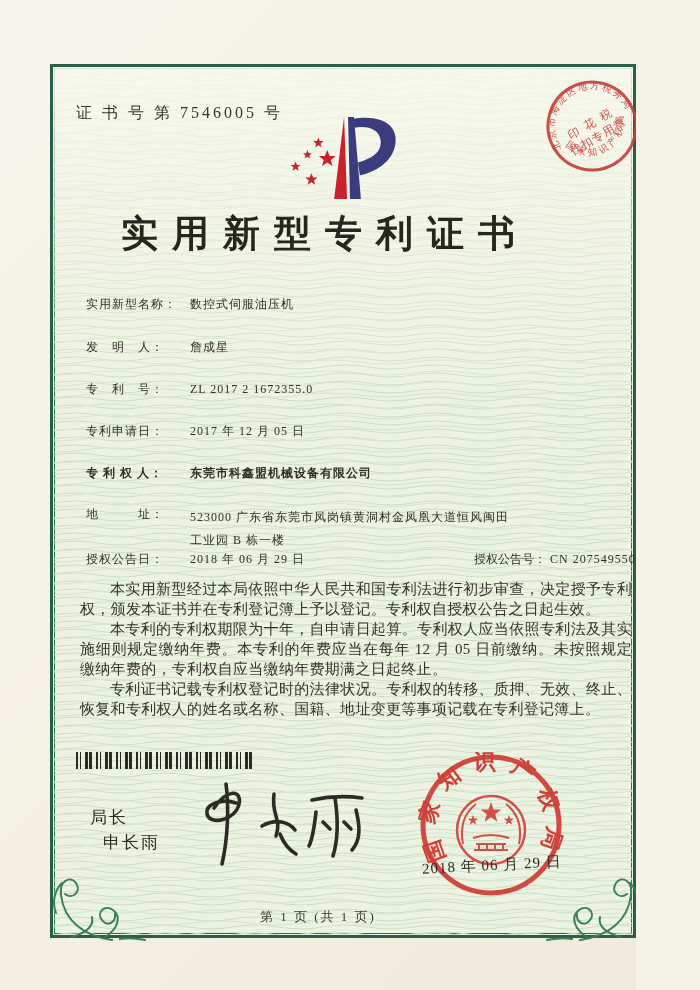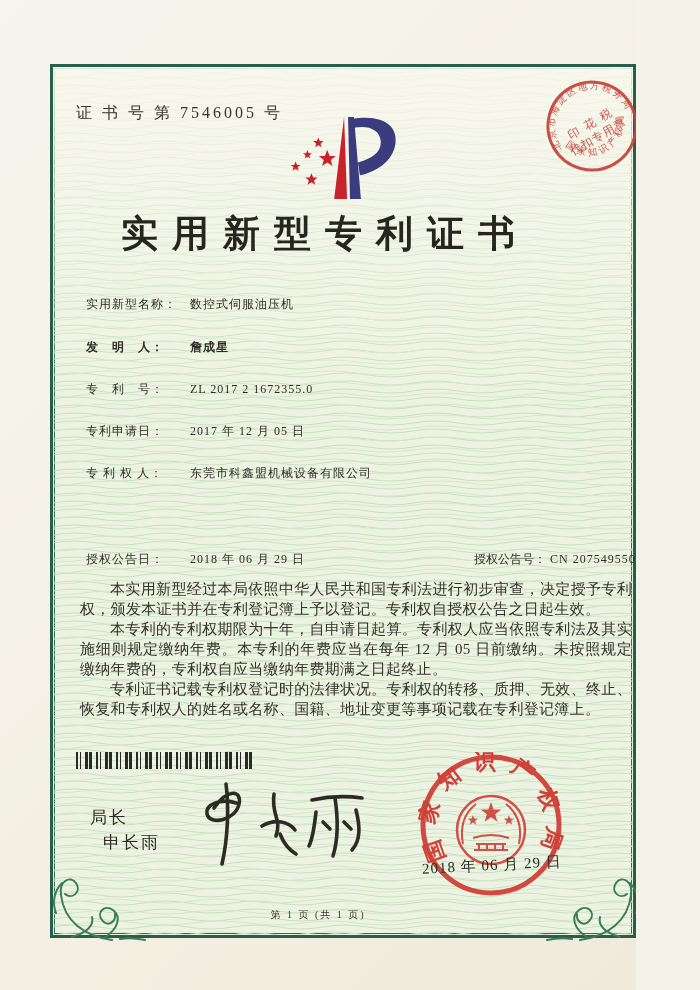--- a/index.html
+++ b/index.html
@@ -38,21 +38,21 @@
 
   .seal{position:absolute;left:418px;top:752px;width:146px;height:146px;}
   .seal-date{position:absolute;left:422px;top:856px;font-size:15px;color:#2b2b24;letter-spacing:1px;transform:rotate(-3deg);white-space:nowrap;}
 
   .tax-stamp{position:absolute;left:543px;top:77px;width:98px;height:98px;opacity:0.92;}
 
   .flourish{position:absolute;width:104px;height:100px;}
   .flourish.left{left:42px;top:843px;}
   .flourish.right{left:546px;top:843px;transform:scaleX(-1);}
 
-  .footer{position:absolute;left:0;right:0;top:908px;text-align:center;font-size:10px;color:#3a3a31;letter-spacing:2px;}
+  .footer{position:absolute;left:0;right:0;top:908px;text-align:center;font-size:13px;color:#3a3a31;letter-spacing:2px;}
 </style>
 </head>
 <body>
 
 <div class="page">
 
   <div class="frame">
     <div class="frame-inner"></div>
     <svg class="waves" xmlns="http://www.w3.org/2000/svg" preserveAspectRatio="none">
       <defs>
@@ -105,31 +105,34 @@
       <use href="#star" transform="translate(14,55) scale(0.5)" fill="#c8232c"></use>
       <use href="#star" transform="translate(46,47) scale(0.85)" fill="#c8232c"></use>
       <use href="#star" transform="translate(30,68) scale(0.62)" fill="#c8232c"></use>
     </svg>
 
     <div class="title">实用新型专利证书</div>
 
     <div class="field" style="top:296px;">
       <span class="lab">实用新型名称：</span><span class="val">数控式伺服油压机</span>
     </div>
-    <div class="field" style="top:339px;font-weight:bold;">
+    <div class="field" style="top:339px;">
       <span class="lab">发　明　人：</span><span class="val">詹成星</span>
     </div>
     <div class="field" style="top:381px;">
       <span class="lab">专　利　号：</span><span class="val">ZL 2017 2 1672355.0</span>
     </div>
     <div class="field" style="top:423px;">
       <span class="lab">专利申请日：</span><span class="val">2017 年 12 月 05 日</span>
     </div>
-    <div class="field" style="top:465px;">
+    <div class="field" style="top:465px;font-weight:bold;">
       <span class="lab">专 利 权 人：</span><span class="val">东莞市科鑫盟机械设备有限公司</span>
+    </div>
+    <div class="field" style="top:506px;">
+      <span class="lab">地　　　址：</span><span class="addr-block"><span>523000 广东省东莞市凤岗镇黄洞村金凤凰大道恒风闽田</span><br><span>工业园 B 栋一楼</span></span>
     </div>
     <div class="field" style="top:551px;">
       <span class="lab">授权公告日：</span><span class="val">2018 年 06 月 29 日</span>
       <span class="grant-no">
         <span>授权公告号：</span><span class="val">CN 207549550 U</span>
       </span>
     </div>
 
     <div class="paras">
       <p>本实用新型经过本局依照中华人民共和国专利法进行初步审查，决定授予专利权，颁发本证书并在专利登记簿上予以登记。专利权自授权公告之日起生效。</p>

